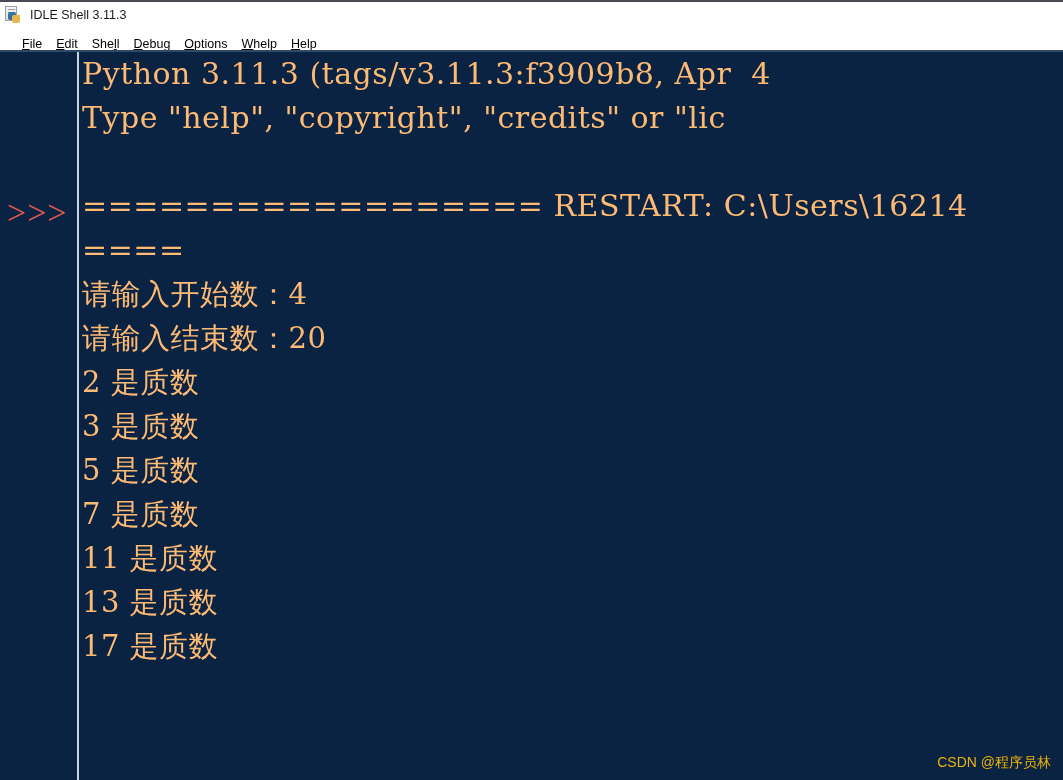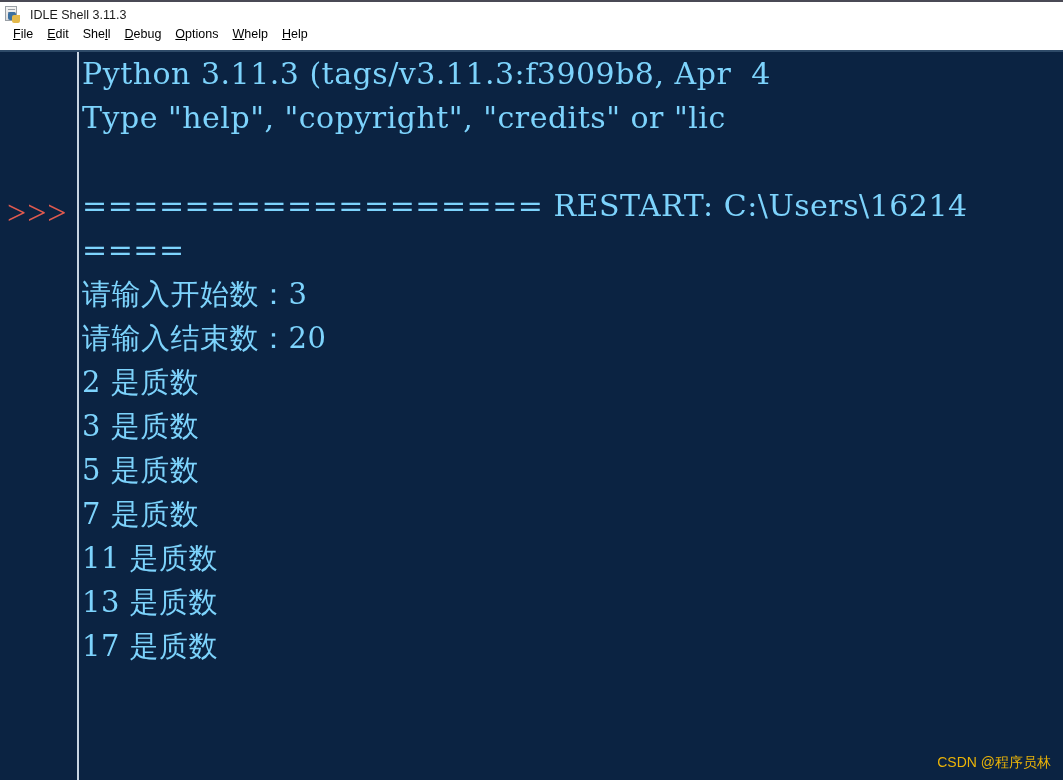--- a/index.html
+++ b/index.html
@@ -80,22 +80,22 @@
   }
 
   
   .menubar {
     position: absolute;
     top: 28px; left: 0;
     width: 1063px;
     height: 22px;
     background: #ffffff;
     display: flex;
-    align-items: flex-start;
-    padding-left: 13px;
+    align-items: flex-end;
+    padding-left: 22px;
     box-sizing: border-box;
   }
   .menu-item {
     font-size: 12.5px;
     color: #000000;
     margin-right: 14px;
     white-space: nowrap;
     cursor: default;
     line-height: 1;
   }
@@ -155,21 +155,21 @@
     left: 82px;
     width: 981px;
     height: 728px;
     overflow: hidden;
   }
   .code-line {
     font-family: "DejaVu Serif", "Liberation Serif", serif;
     font-size: 30px;
     line-height: 44px;
     height: 44px;
-    color: #7dd3fc;
+    color: #fdba74;
     white-space: pre;
     letter-spacing: 0.5px;
   }
   .code-line.cjk {
     font-size: 29px;
   }
   .code-line.blank {
     color: transparent;
   }
 
@@ -215,21 +215,21 @@
     <div class="gutter"></div>
     <div class="gutter-sep"></div>
     <div class="prompt-chevrons">&gt;&gt;&gt;</div>
 
     <div class="text-area">
         <div class="code-line">Python 3.11.3 (tags/v3.11.3:f3909b8, Apr  4</div>
         <div class="code-line">Type "help", "copyright", "credits" or "lic</div>
         <div class="code-line blank"></div>
         <div class="code-line">================== RESTART: C:\Users\16214</div>
         <div class="code-line">====</div>
-        <div class="code-line cjk">请输入开始数：3</div>
+        <div class="code-line cjk">请输入开始数：4</div>
         <div class="code-line cjk">请输入结束数：20</div>
         <div class="code-line cjk">2 是质数</div>
         <div class="code-line cjk">3 是质数</div>
         <div class="code-line cjk">5 是质数</div>
         <div class="code-line cjk">7 是质数</div>
         <div class="code-line cjk">11 是质数</div>
         <div class="code-line cjk">13 是质数</div>
         <div class="code-line cjk">17 是质数</div>
       </div>
 

